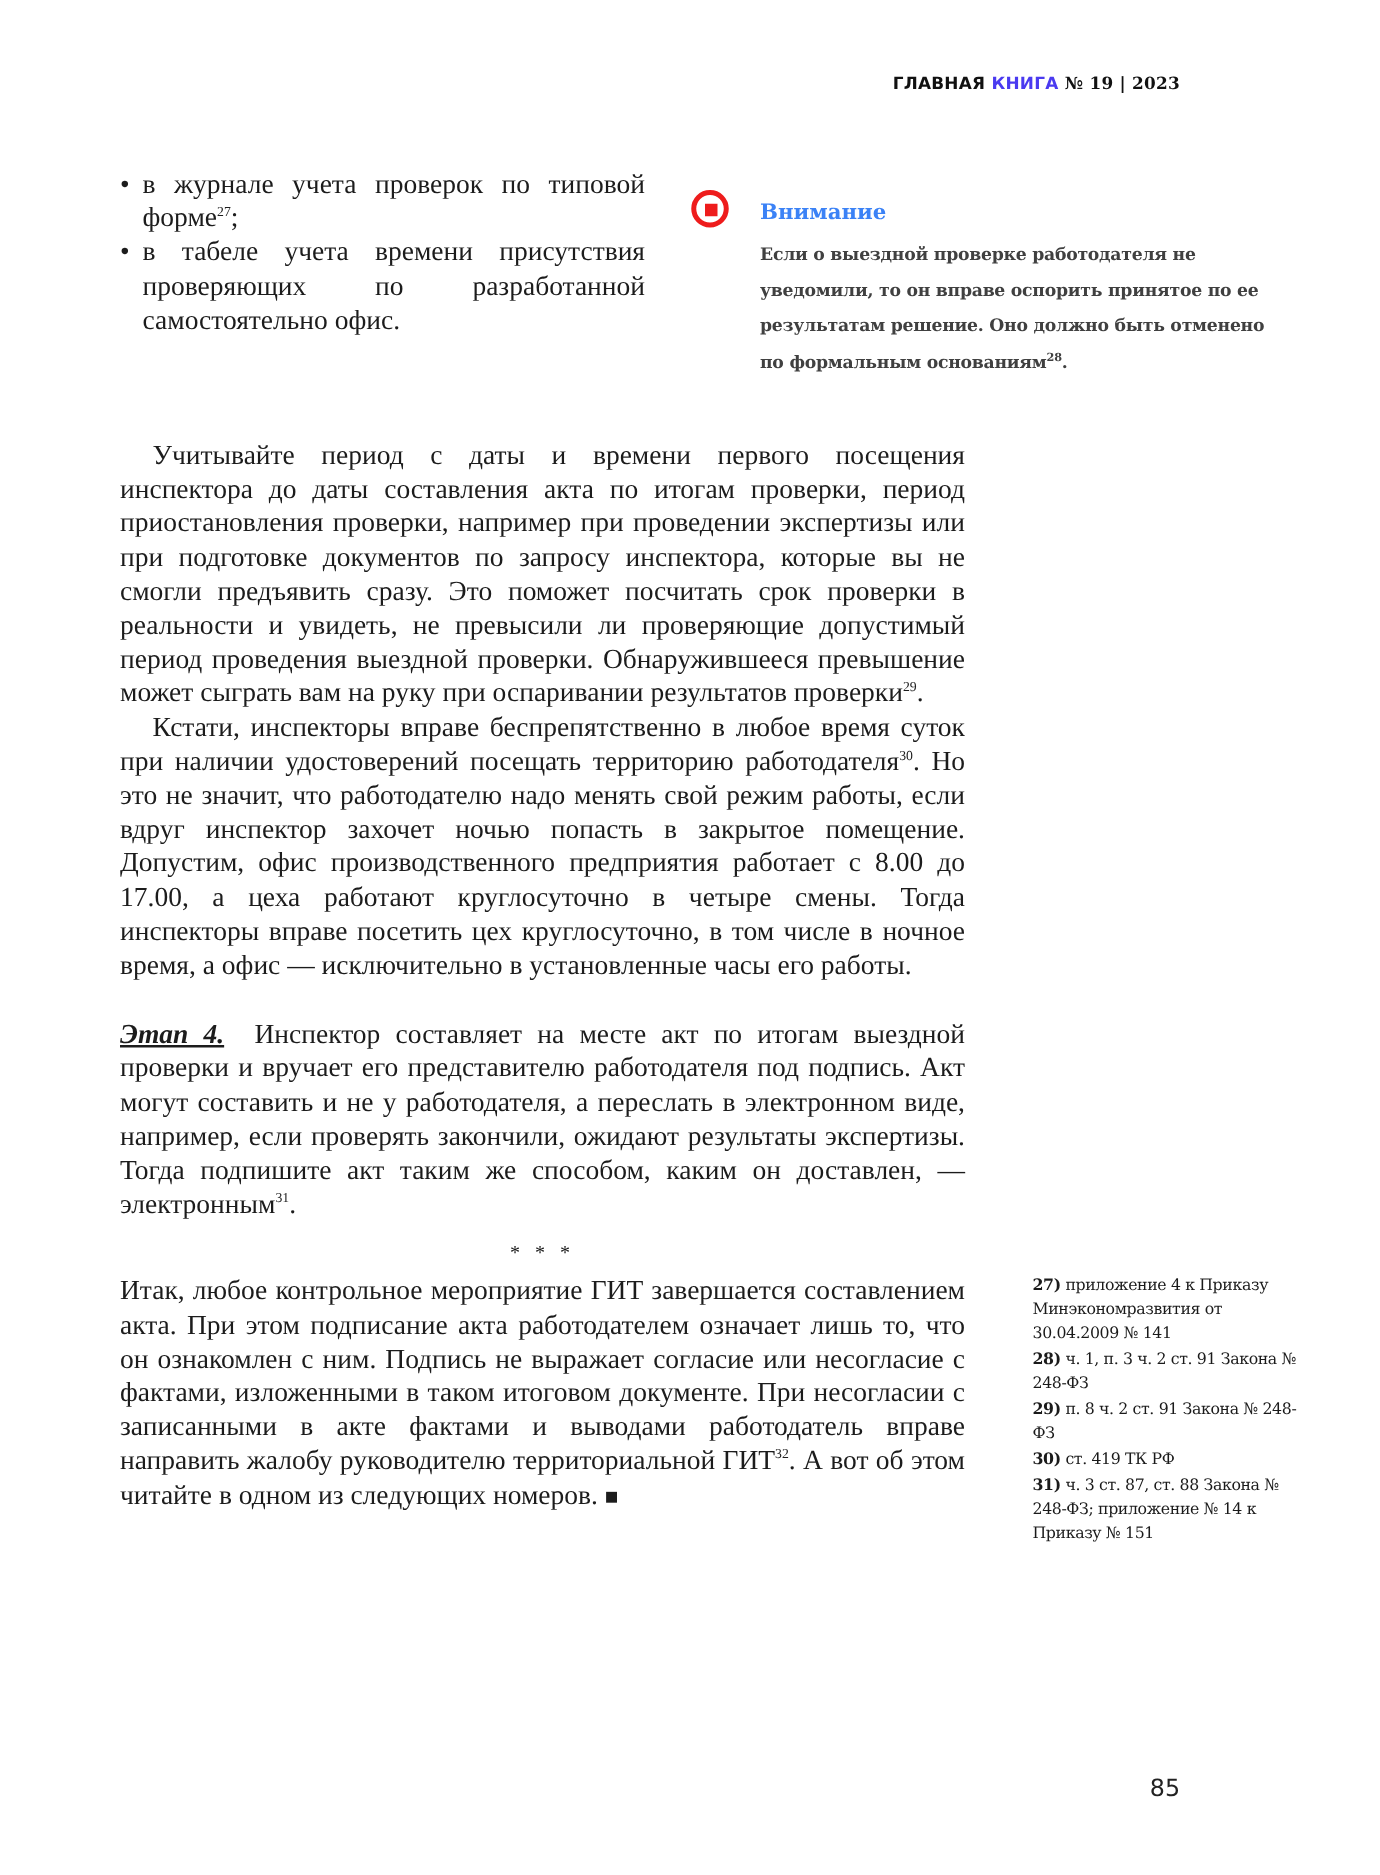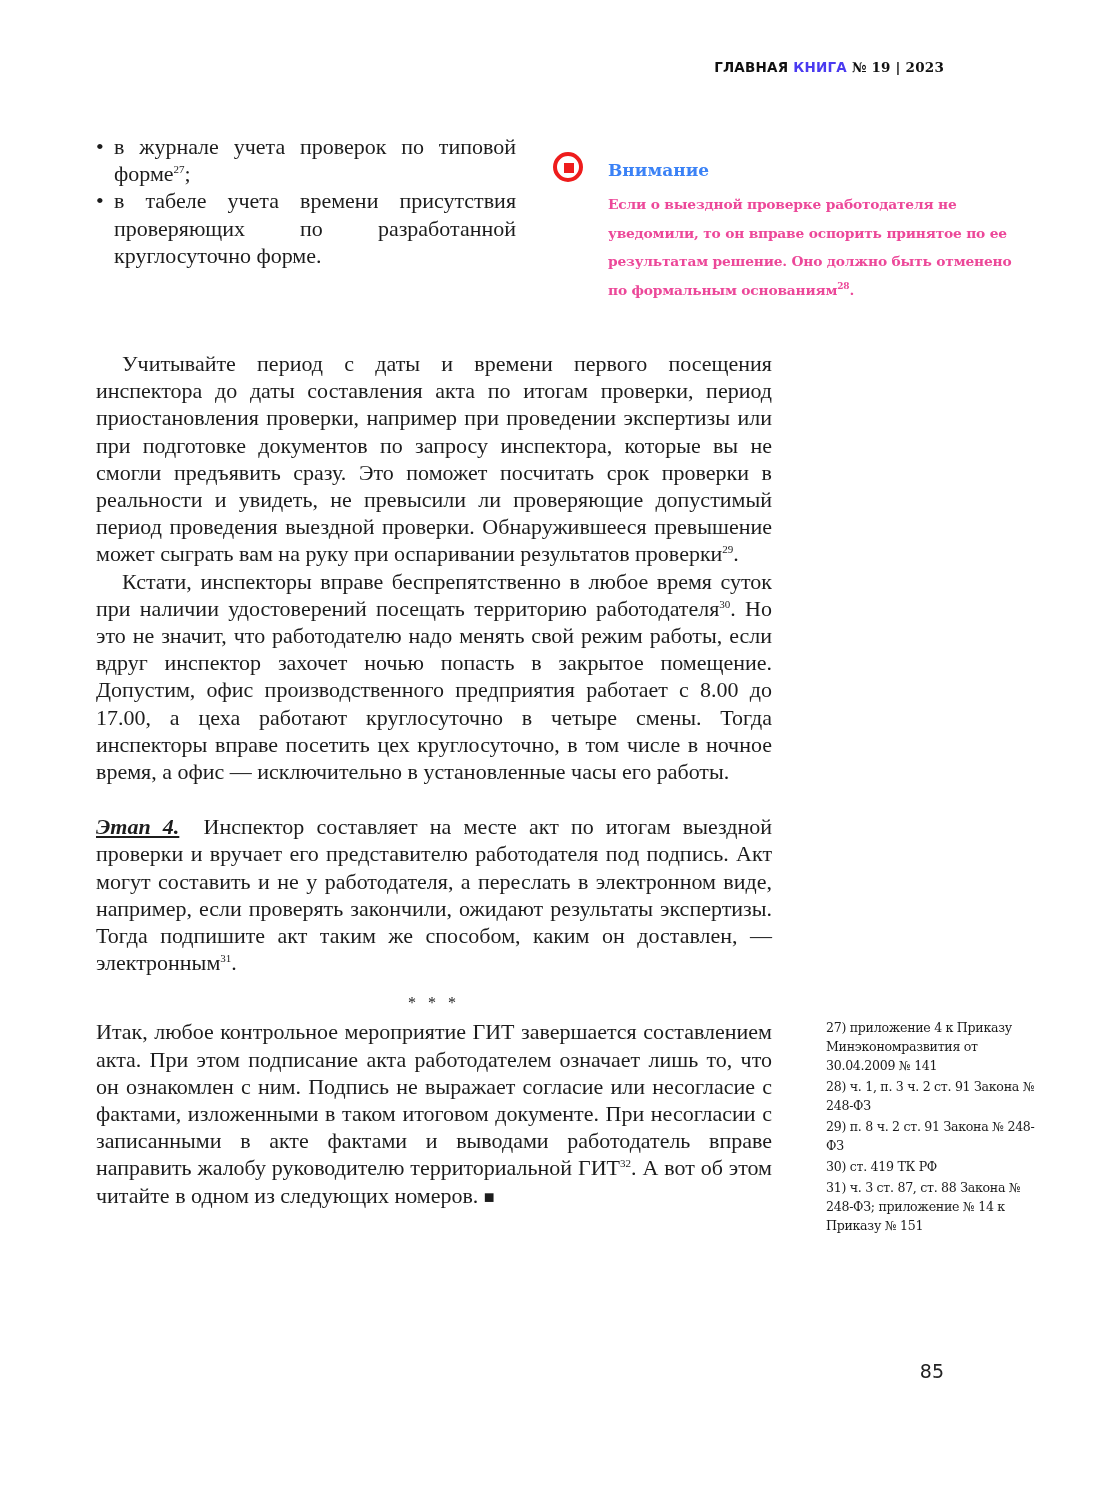--- a/index.html
+++ b/index.html
@@ -35,44 +35,44 @@
   .callout-icon .sq {
     position: absolute; left: 7px; top: 7px; width: 10px; height: 10px; background: #ee1c1c;
   }
   .callout-title {
     position: absolute; left: 55px; top: 8px;
     font-family: "DejaVu Serif", serif; font-weight: bold; font-size: 17px; color: #3b82f6;
   }
   .callout-text {
     position: absolute; left: 55px; top: 38px; width: 410px;
     font-family: "DejaVu Serif", serif; font-weight: bold; font-size: 13.8px; line-height: 28.5px;
-    color: #ec4899; letter-spacing: -0.2px;
+    color: #404040; letter-spacing: -0.2px;
   }
   .callout-text sup { font-size: 9px; }
 
   .main-flow { position: absolute; left: 96px; top: 350px; width: 676px; }
   .main-flow p { margin: 0; }
   .gap { height: 28px; }
 
   .stage-label { font-weight: bold; font-style: italic; text-decoration: underline; }
 
   .stars { text-align: center; font-size: 16px; line-height: 30px; margin-top: 12px; letter-spacing: 4px; }
 
   .end-mark { font-size: 18px; }
 
   .footnotes {
     position: absolute; left: 826px; top: 1018px; width: 215px;
     font-family: "DejaVu Serif", serif; font-size: 12.6px; line-height: 19px; color: #1a1a1a;
     letter-spacing: -0.3px;
   }
   .footnote { margin-bottom: 2px; }
-  .fn-num { font-weight: normal; }
+  .fn-num { font-weight: bold; }
 
   .page-number {
-    position: absolute; right: 62px; top: 1360px;
+    position: absolute; right: 62px; top: 1420px;
     font-family: "DejaVu Sans", sans-serif; font-size: 19px; color: #222;
   }
 </style>
 </head>
 <body>
 
 <div class="page">
 
   <div class="running-head">
     <span>ГЛАВНАЯ</span>
@@ -81,21 +81,21 @@
   </div>
 
   <div class="col-left body-text">
     <ul>
       <li>
         <span class="bullet">•</span>
         <span>в журнале учета проверок по типовой форме</span><sup>27</sup><span>;</span>
       </li>
       <li>
         <span class="bullet">•</span>
-        <span>в табеле учета времени присутствия проверяющих по разработанной круглосуточно форме.</span>
+        <span>в табеле учета времени присутствия проверяющих по разработанной самостоятельно офис.</span>
       </li>
     </ul>
   </div>
 
   <div class="callout">
     <div class="callout-icon">
         <div class="sq"></div>
       </div>
     <div class="callout-title">Внимание</div>
     <div class="callout-text">

